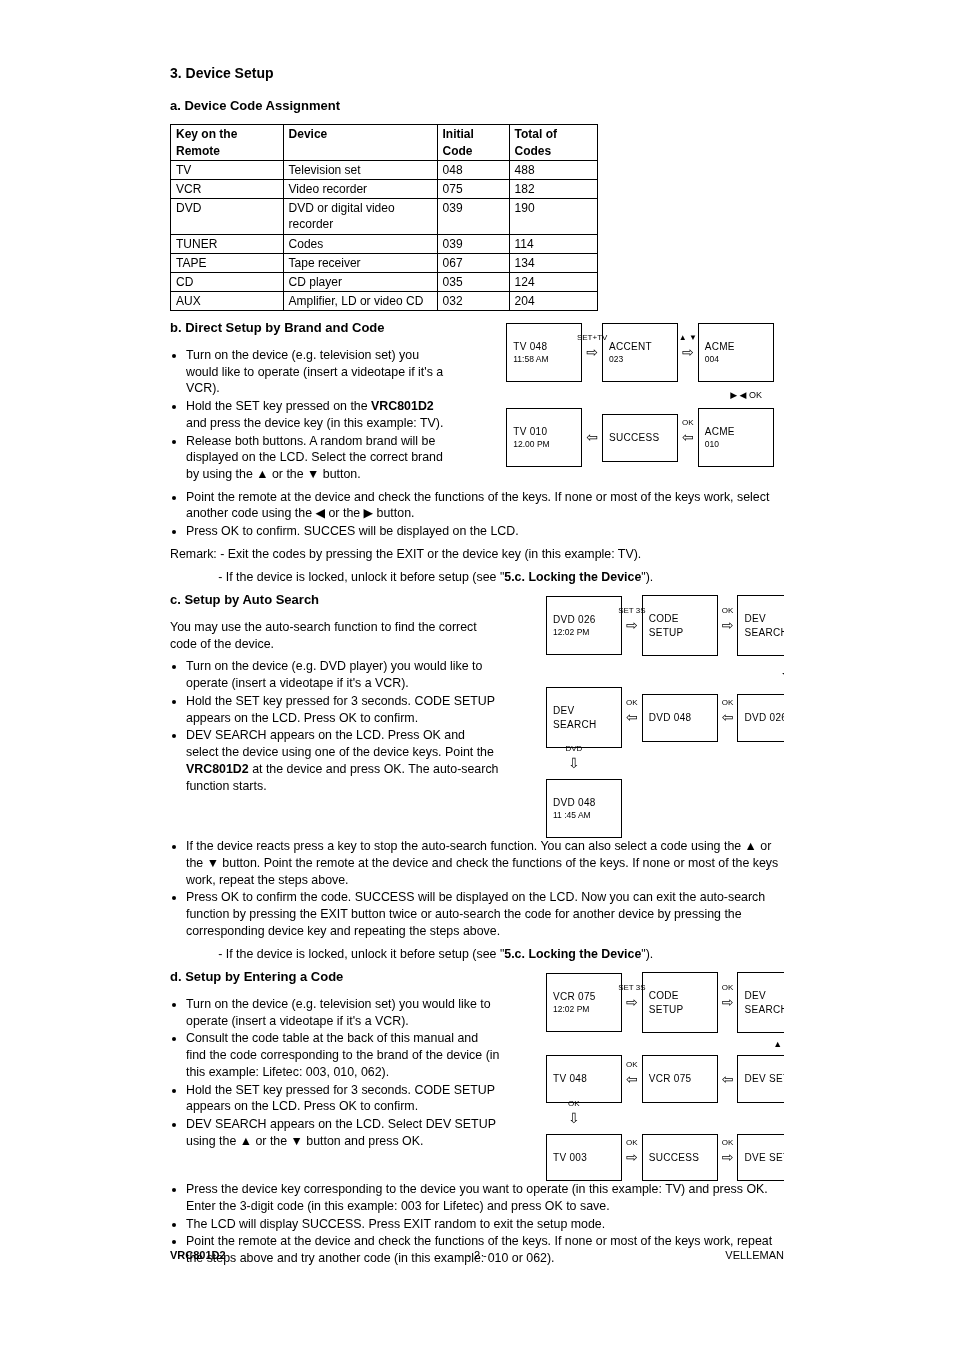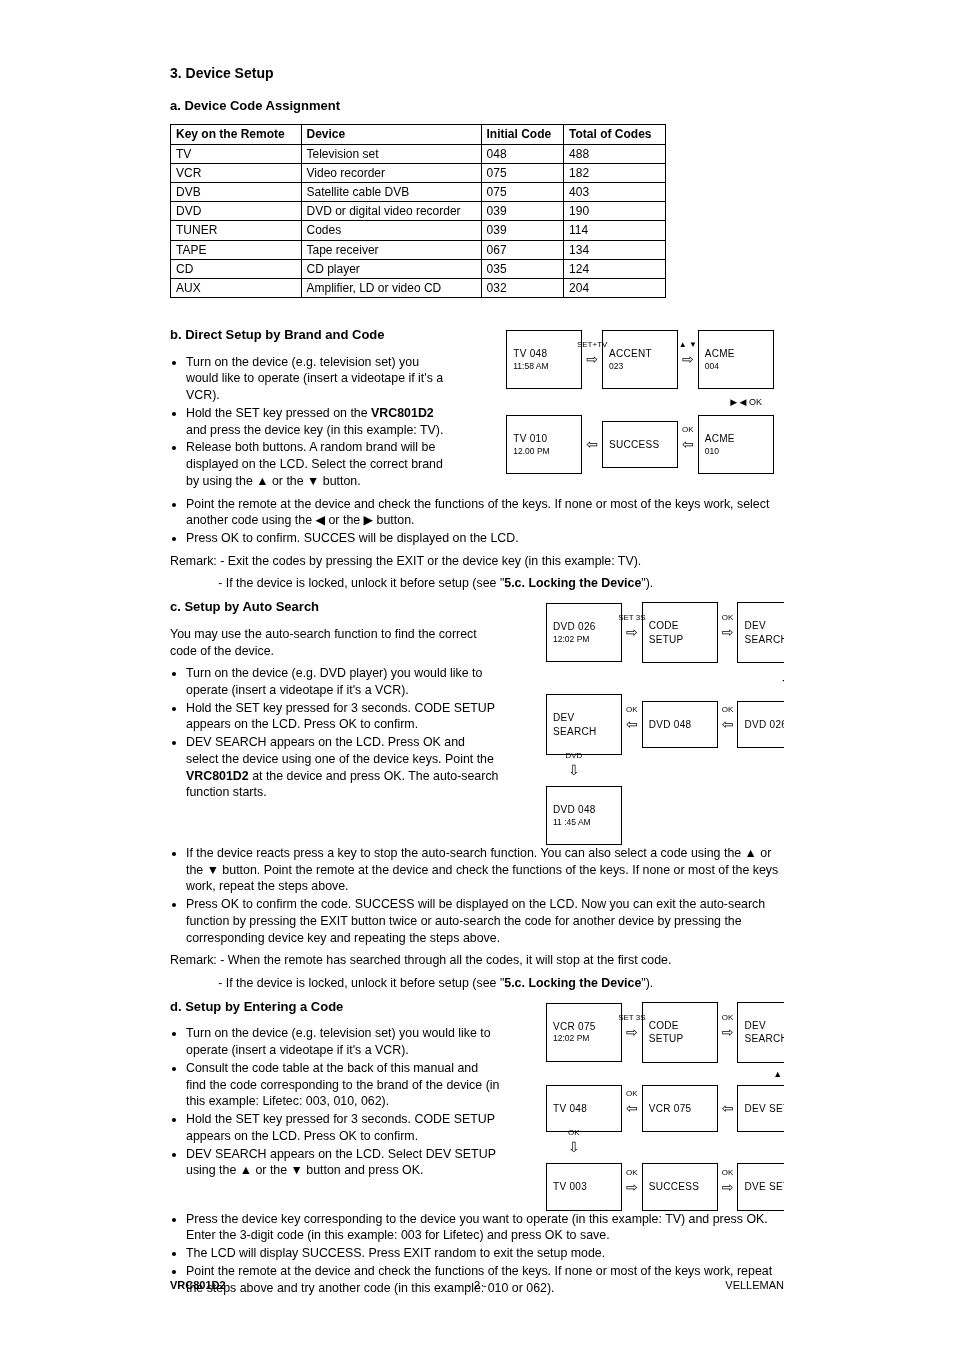--- a/index.html
+++ b/index.html
@@ -10,21 +10,21 @@
     height: 1351px;
     background: #fff;
     font-family: Arial, Helvetica, sans-serif;
     color: #000;
     font-size: 13px;
     line-height: 1.35;
   }
   .page { padding: 48px 170px 30px 170px; position: relative; }
   h2 { font-size: 14px; font-weight: bold; margin: 16px 0 14px 0; }
   h3 { font-size: 13px; font-weight: bold; margin: 0 0 10px 0; }
-  table.codes { border-collapse: collapse; width: 496px; margin-bottom: 28px; }
+  table.codes { border-collapse: collapse; width: 428px; margin-bottom: 8px; }
   table.codes th, table.codes td { border: 1px solid #000; padding: 1px 5px; text-align: left; vertical-align: top; font-size: 12px; }
   table.codes th { font-weight: bold; }
   ul { margin: 0 0 6px 0; padding-left: 16px; }
   li { margin-bottom: 1px; list-style-type: disc; font-size: 12.4px; }
   p { margin: 0 0 6px 0; font-size: 12.4px; }
   .section-b, .section-c, .section-d { overflow: hidden; }
   .section-b .cols, .section-c .cols, .section-d .cols { display: flex; gap: 40px; }
   .colL { flex: 0 0 auto; }
   .colR { flex: 1 1 auto; padding-left: 6px; }
   .fbox { border: 1.5px solid #000; padding: 16px 6px; font-size: 10px; min-width: 62px; text-align: left; }
@@ -66,26 +66,20 @@
           <td>048</td>
           <td>488</td>
         </tr>
         <tr>
           <td>VCR</td>
           <td>Video recorder</td>
           <td>075</td>
           <td>182</td>
         </tr>
         <tr>
-          <td>DVB</td>
-          <td>Satellite cable DVB</td>
-          <td>075</td>
-          <td>403</td>
-        </tr>
-        <tr>
           <td>DVD</td>
           <td>DVD or digital video recorder</td>
           <td>039</td>
           <td>190</td>
         </tr>
         <tr>
           <td>TUNER</td>
           <td>Codes</td>
           <td>039</td>
           <td>114</td>
@@ -237,21 +231,20 @@
                 <span class="sm">11 :45 AM</span>
               </div>
           </div>
         </div>
       </div>
     </div>
     <ul id="c-list-bottom">
         <li>If the device reacts press a key to stop the auto-search function. You can also select a code using the ▲ or the ▼ button. Point the remote at the device and check the functions of the keys. If none or most of the keys work, repeat the steps above.</li>
         <li>Press OK to confirm the code. SUCCESS will be displayed on the LCD. Now you can exit the auto-search function by pressing the EXIT button twice or auto-search the code for another device by pressing the corresponding device key and repeating the steps above.</li>
       </ul>
-    <p>Remark: - When the remote has searched through all the codes, it will stop at the first code.</p>
     <p style="white-space:pre">              - If the device is locked, unlock it before setup (see "<b>5.c. Locking the Device</b>").</p>
   </div>
 
   <div class="section-d">
     <div class="cols">
       <div class="colL" style="width:330px">
         <h3>d. Setup by Entering a Code</h3>
         <ul id="d-list-top">
             <li>Turn on the device (e.g. television set) you would like to operate (insert a videotape if it's a VCR).</li>
             <li>Consult the code table at the back of this manual and find the code corresponding to the brand of the device (in this example: Lifetec: 003, 010, 062).</li>

